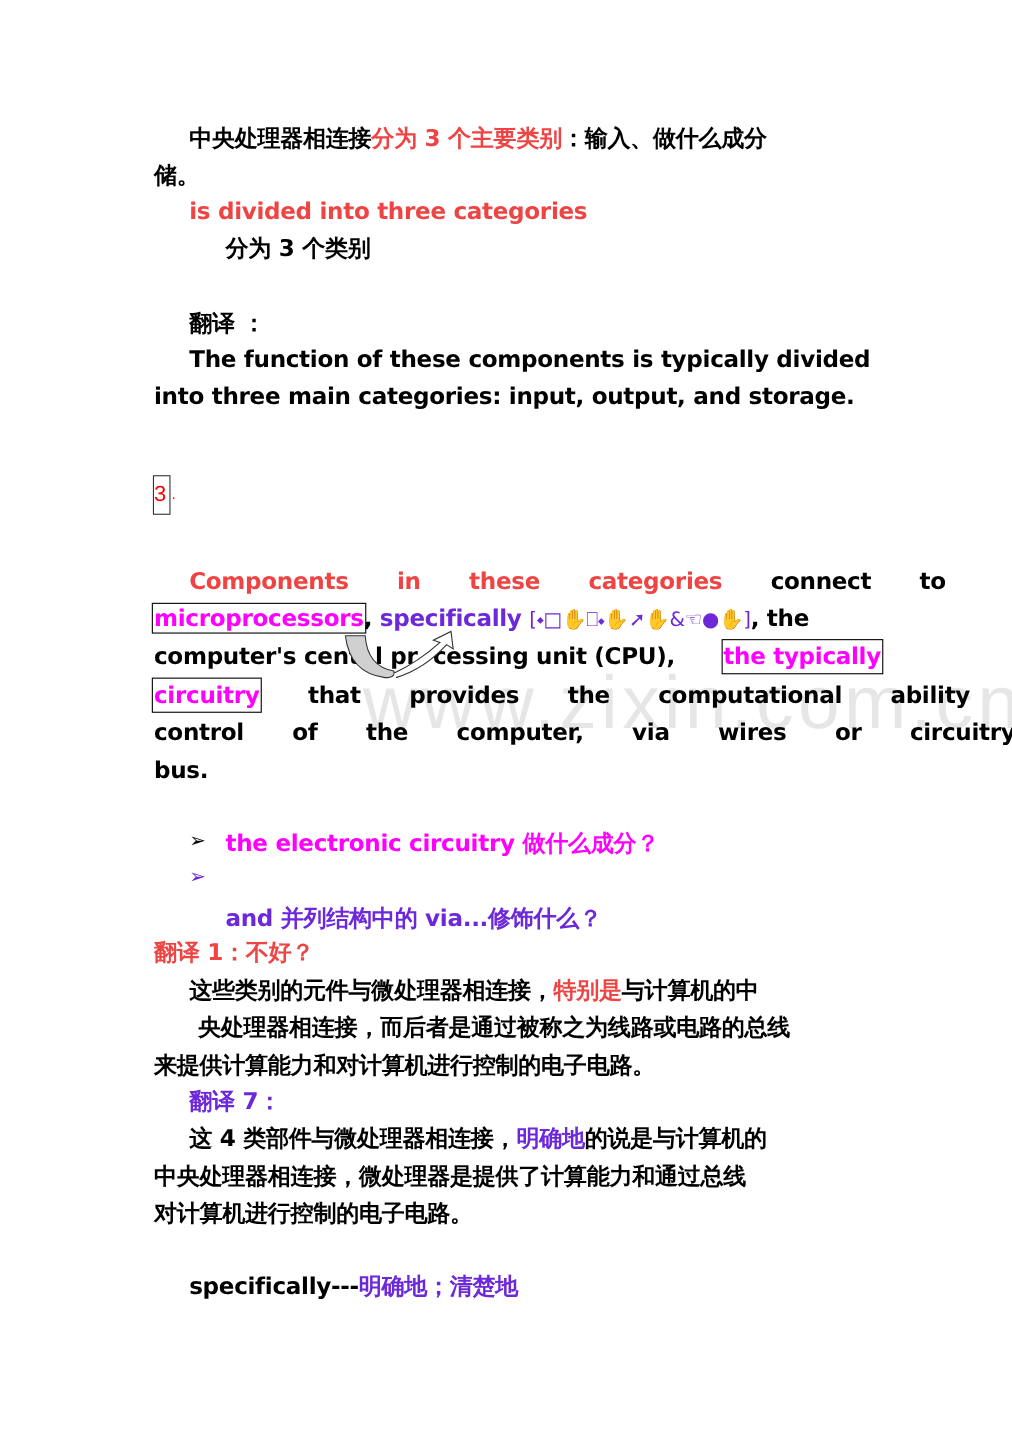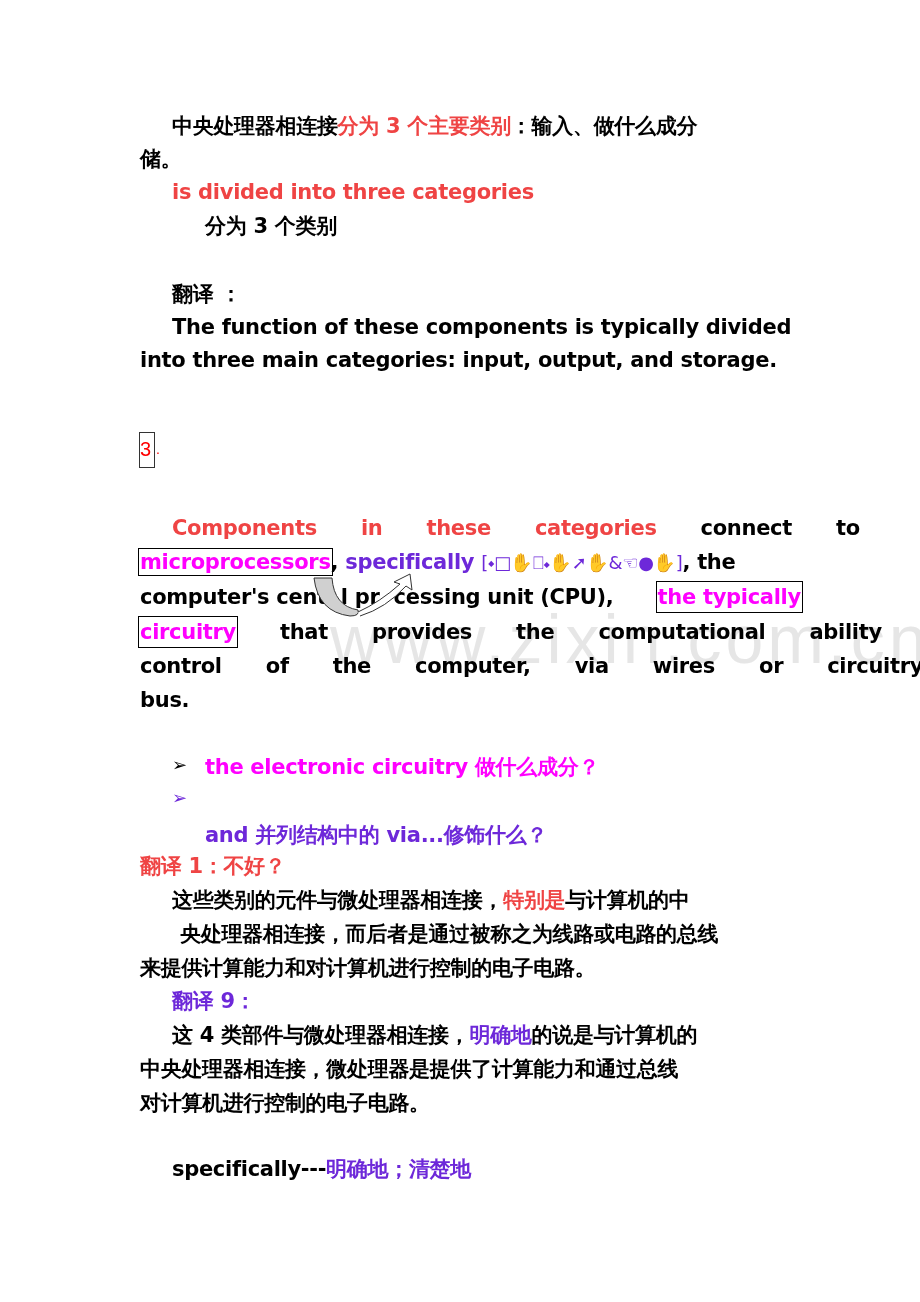--- a/index.html
+++ b/index.html
@@ -98,21 +98,21 @@
 <div class="bullet blue" style="top:787px;">➢</div>
 <div class="line blue" style="left:205px; top:786px;margin-top:35px;">and  并列结构中的 via...修饰什么？</div>
 
 <div class="line red" style="top:852px;">翻译 1：不好？</div>
 <div class="line indent" style="top:886px;">
   <span>这些类别的元件与微处理器相连接，</span><span class="red">特别是</span><span>与计算机的中</span>
 </div>
 <div class="line" style="top:920px;margin-left:40px;">央处理器相连接，而后者是通过被称之为线路或电路的总线</div>
 <div class="line" style="top:954px;">来提供计算能力和对计算机进行控制的电子电路。</div>
 
-<div class="line indent blue" style="top:987px;">翻译 9：</div>
+<div class="line indent blue" style="top:987px;">翻译 7：</div>
 <div class="line indent" style="top:1021px;">
   <span>这 4 类部件与微处理器相连接，</span><span class="blue">明确地</span><span>的说是与计算机的</span>
 </div>
 <div class="line" style="top:1055px;">中央处理器相连接，微处理器是提供了计算能力和通过总线</div>
 <div class="line" style="top:1089px;">对计算机进行控制的电子电路。</div>
 
 <div class="line indent" style="top:1155px;">
   <span>specifically---</span><span class="blue">明确地；清楚地</span>
 </div>
 

